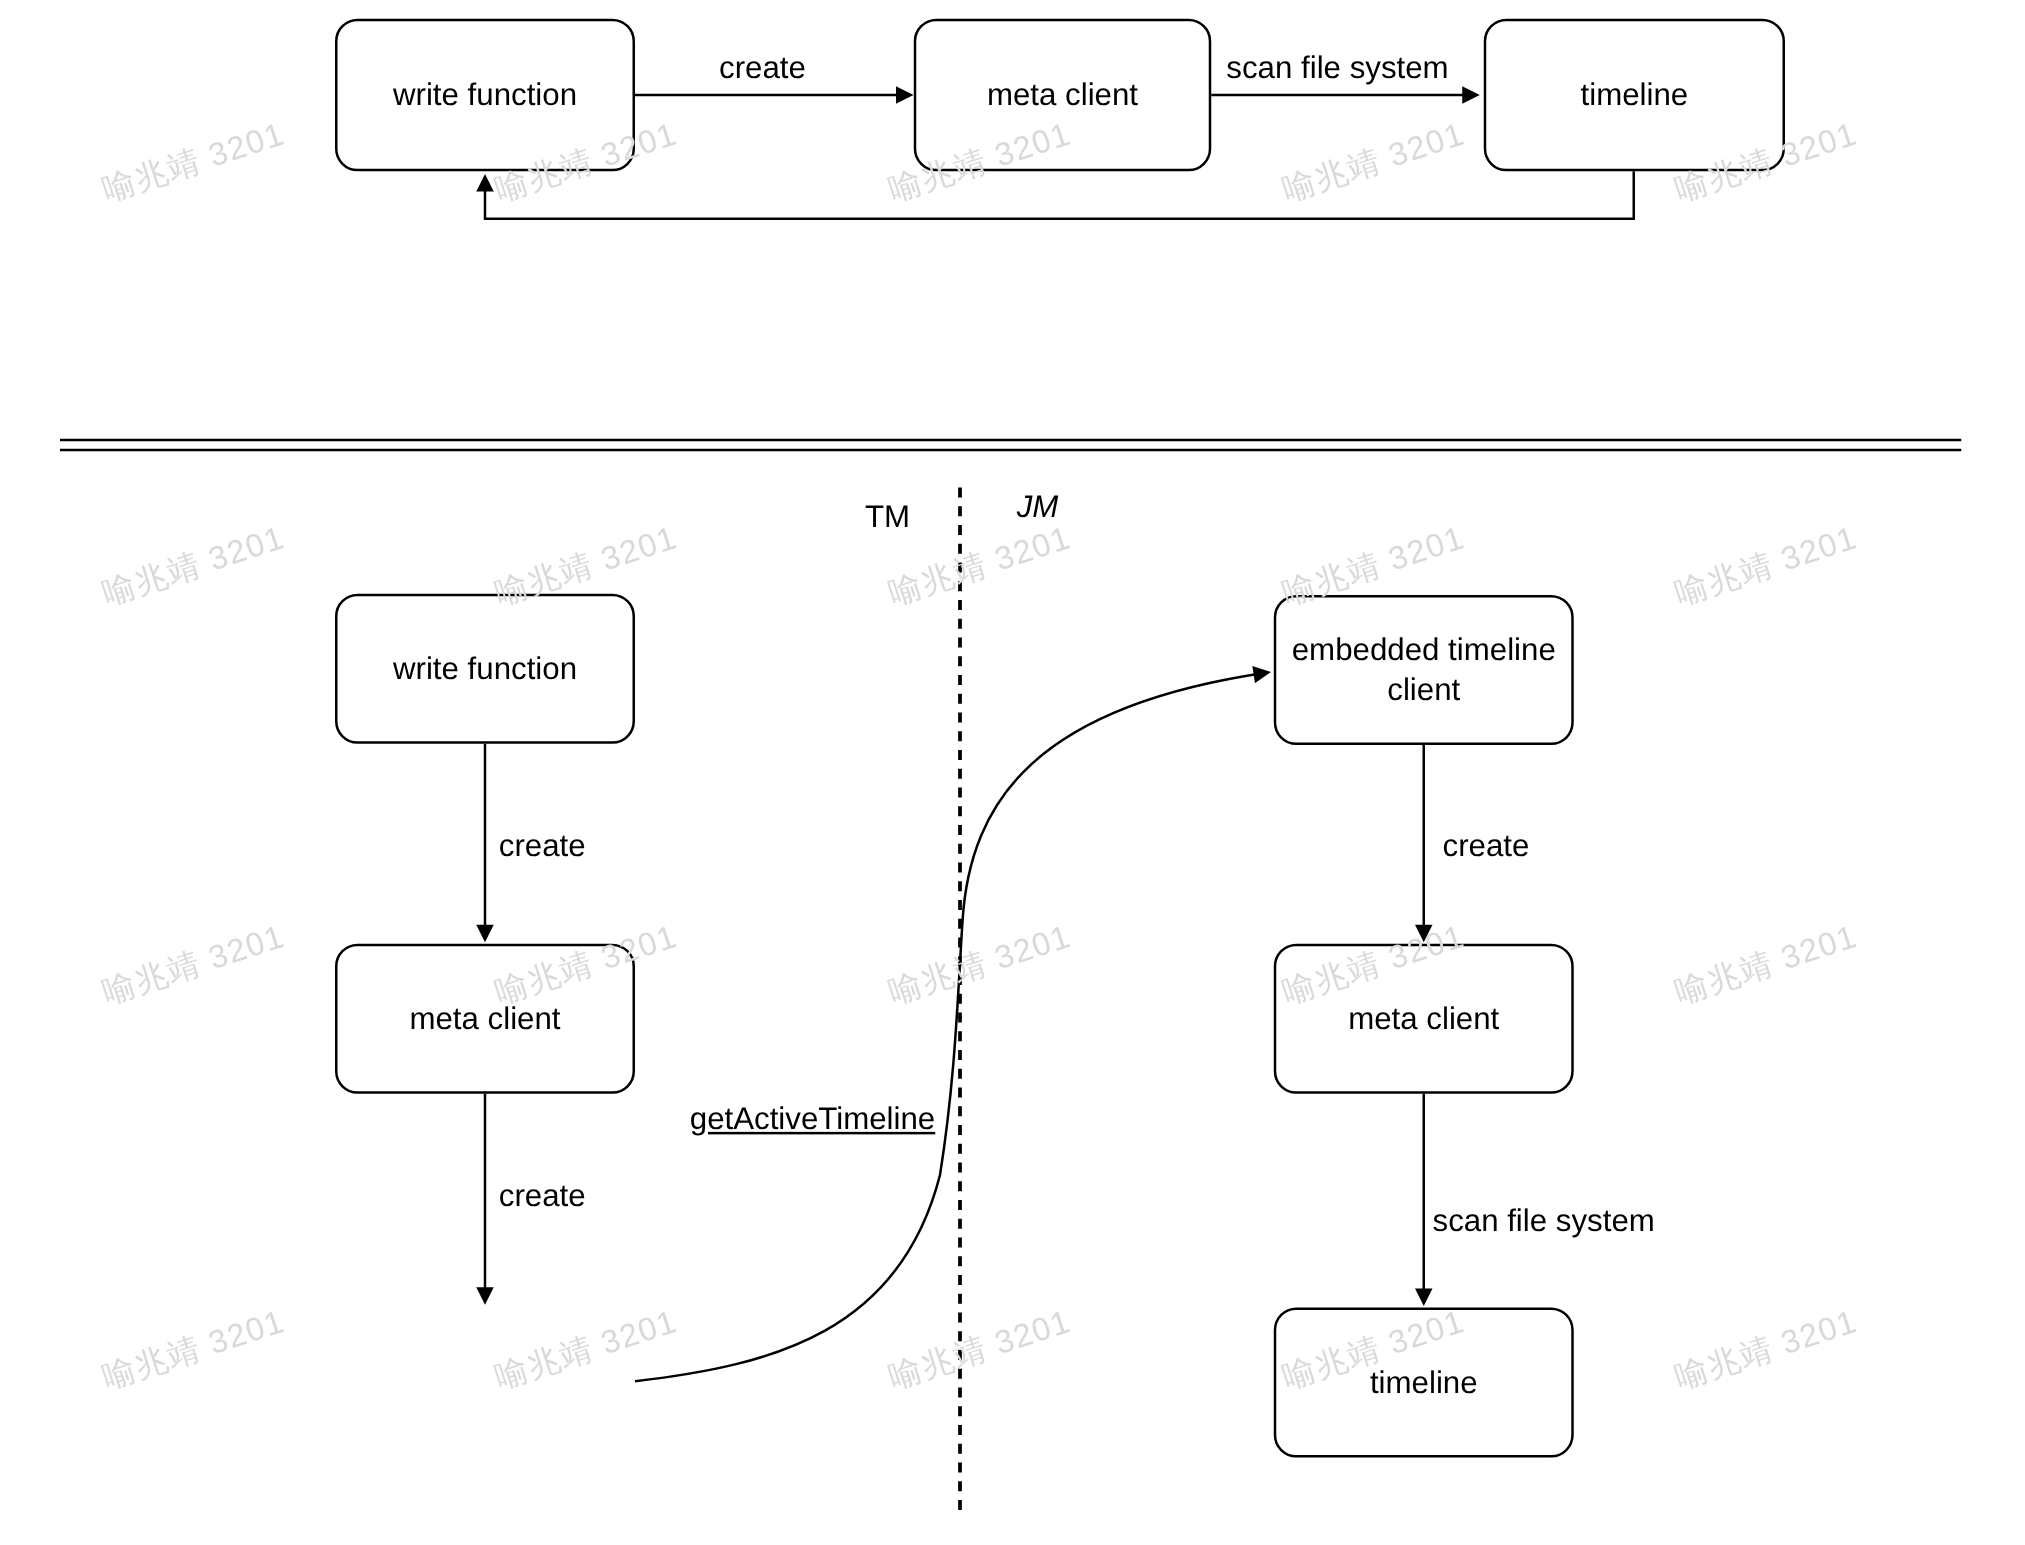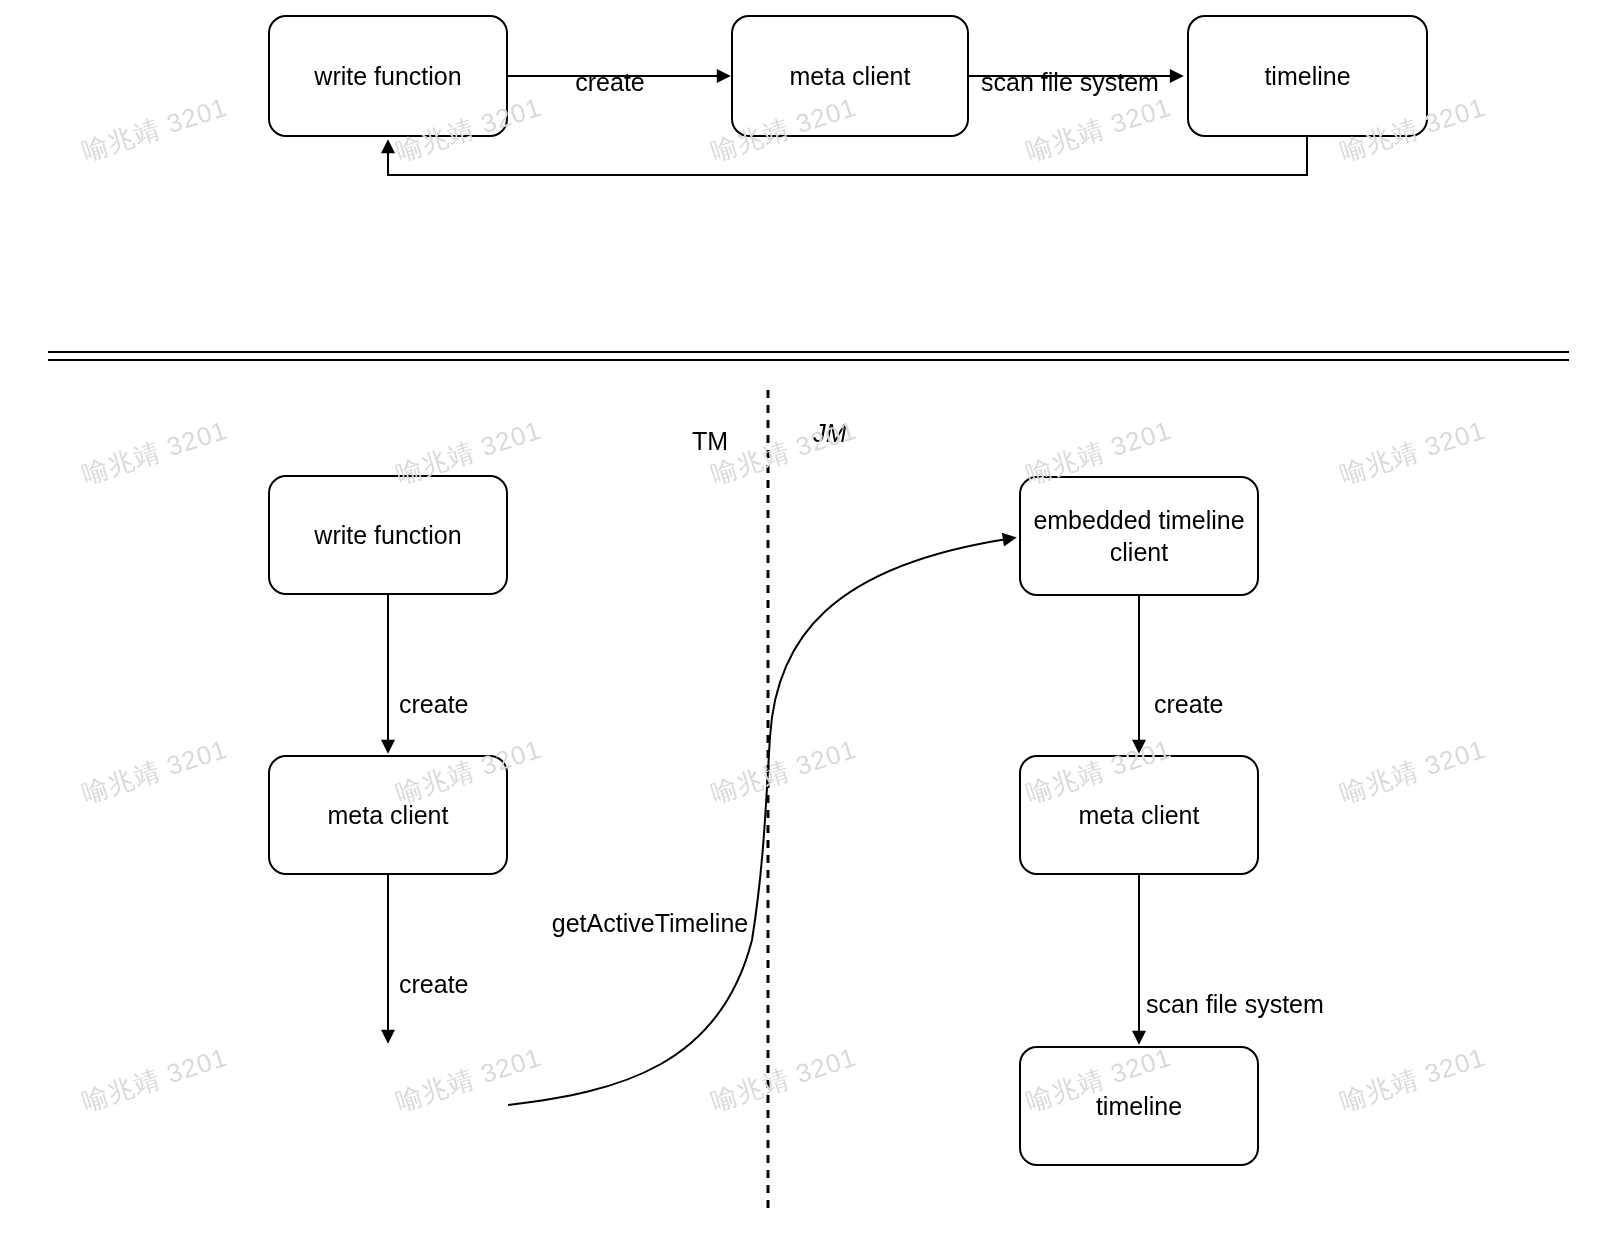--- a/index.html
+++ b/index.html
@@ -37,21 +37,20 @@
     padding: 0 12px;
     z-index: 2;
   }
   .edge-label, .region-label {
     position: absolute;
     font-size: 25px;
     color: #000000;
     white-space: nowrap;
     z-index: 3;
     background: transparent;
-    margin-top: 27px;
   }
   .edge-label.centered, .region-label {
     transform: translate(-50%, -50%);
   }
   .edge-label.anchored {
     transform: translateY(-50%);
   }
   .watermark-layer {
     position: absolute;
     left: 0;
@@ -133,21 +132,21 @@
   <div class="node" style="left:1019px; top:755px; width:240px; height:120px;">
     <span>meta client</span>
   </div>
   <div class="node" style="left:1019px; top:1046px; width:240px; height:120px;">
     <span>timeline</span>
   </div>
 
   <span class="edge-label anchored" style="left:1154px; top:677px;">create</span>
   <span class="edge-label anchored" style="left:1146px; top:977px;">scan file system</span>
 
-  <span class="edge-label centered" style="left:650px; top:896px;">getActiveTimeline</span>
+  <span class="edge-label centered" style="left:650px; top:896px;text-decoration:underline;">getActiveTimeline</span>
 
   <div class="watermark-layer" style="color: rgb(217, 217, 217);">
       <span class="wm" style="left: 83px; top: 153px; transform: translateY(-50%) rotate(-18deg);">喻兆靖 3201</span>
       <span class="wm" style="left: 397px; top: 153px; transform: translateY(-50%) rotate(-18deg);">喻兆靖 3201</span>
       <span class="wm" style="left: 712px; top: 153px; transform: translateY(-50%) rotate(-18deg);">喻兆靖 3201</span>
       <span class="wm" style="left: 1027px; top: 153px; transform: translateY(-50%) rotate(-18deg);">喻兆靖 3201</span>
       <span class="wm" style="left: 1341px; top: 153px; transform: translateY(-50%) rotate(-18deg);">喻兆靖 3201</span>
       <span class="wm" style="left: 83px; top: 476px; transform: translateY(-50%) rotate(-18deg);">喻兆靖 3201</span>
       <span class="wm" style="left: 397px; top: 476px; transform: translateY(-50%) rotate(-18deg);">喻兆靖 3201</span>
       <span class="wm" style="left: 712px; top: 476px; transform: translateY(-50%) rotate(-18deg);">喻兆靖 3201</span>

